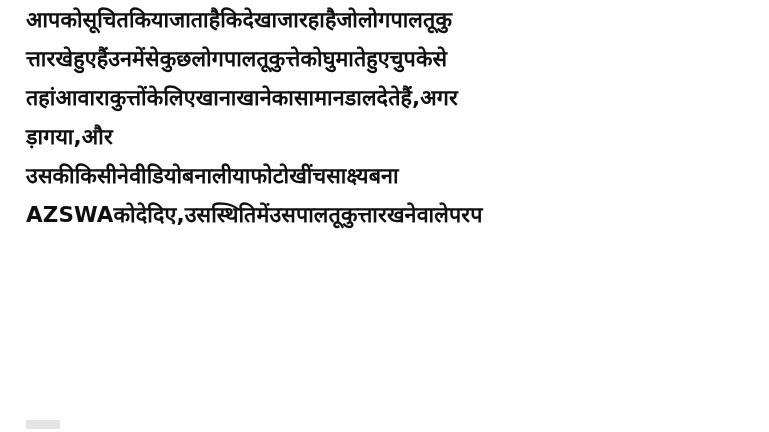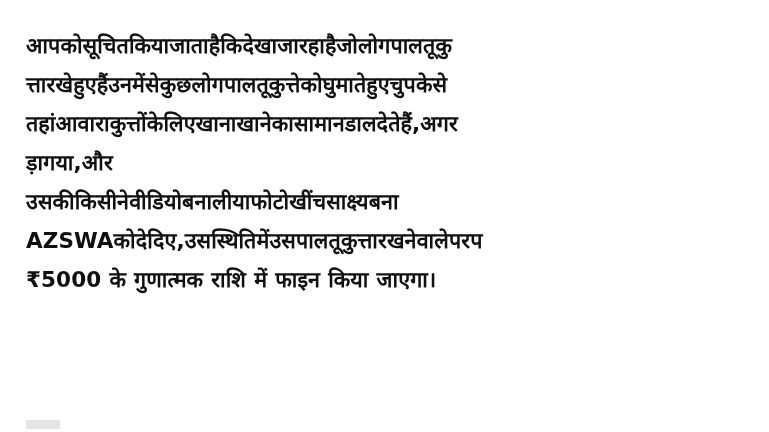--- a/index.html
+++ b/index.html
@@ -10,21 +10,21 @@
   body {
     width: 769px;
     height: 432px;
     overflow: hidden;
     font-family: "DejaVu Sans", "Liberation Sans", sans-serif;
   }
   #notice-document {
     width: 769px;
     height: 432px;
     box-sizing: border-box;
-    padding: 26px 22px 0 26px;
+    padding: 0 22px 0 26px;
     background: #ffffff;
     color: #101010;
   }
   .para {
     margin: 0;
     text-align: justify;
     text-justify: inter-word;
     font-size: 21.5px;
     line-height: 39px;
     font-weight: 600;
@@ -66,17 +66,16 @@
 
 <div class="doc-wrap">
   <div id="notice-document">
     <p class="para">
       <span class="line jline"><span>आपको</span><span>सूचित</span><span>किया</span><span>जाता</span><span>है</span><span>कि</span><span>देखा</span><span>जा</span><span>रहा</span><span>है</span><span>जो</span><span>लोग</span><span>पालतू</span><span>कु</span></span>
       <span class="line jline"><span>त्ता</span><span>रखे</span><span>हुए</span><span>हैं</span><span>उनमें</span><span>से</span><span>कुछ</span><span>लोग</span><span>पालतू</span><span>कुत्ते</span><span>को</span><span>घुमाते</span><span>हुए</span><span>चुपके</span><span>से</span></span>
       <span class="line jline"><span>तहां</span><span>आवारा</span><span>कुत्तों</span><span>के</span><span>लिए</span><span>खाना</span><span>खाने</span><span>का</span><span>सामान</span><span>डाल</span><span>देते</span><span>हैं,</span><span>अगर</span></span>
       <span class="line jline"><span>ड़ा</span><span>गया,</span><span>और</span></span>
       <span class="line jline"><span>उसकी</span><span>किसी</span><span>ने</span><span>वीडियो</span><span>बना</span><span>ली</span><span>या</span><span>फोटो</span><span>खींच</span><span>साक्ष्य</span><span>बना</span></span>
       <span class="line jline"><span>AZSWA</span><span>को</span><span>दे</span><span>दिए,</span><span>उस</span><span>स्थिति</span><span>में</span><span>उस</span><span>पालतू</span><span>कुत्ता</span><span>रखने</span><span>वाले</span><span>पर</span><span>प</span></span>
-      <span class="line lastline">₹5000 के गुणात्मक राशि में फाइन किया जाएगा।</span>
     </p>
   </div>
   <div class="bottom-smudge"></div>
 </div>
 
 </body></html>

